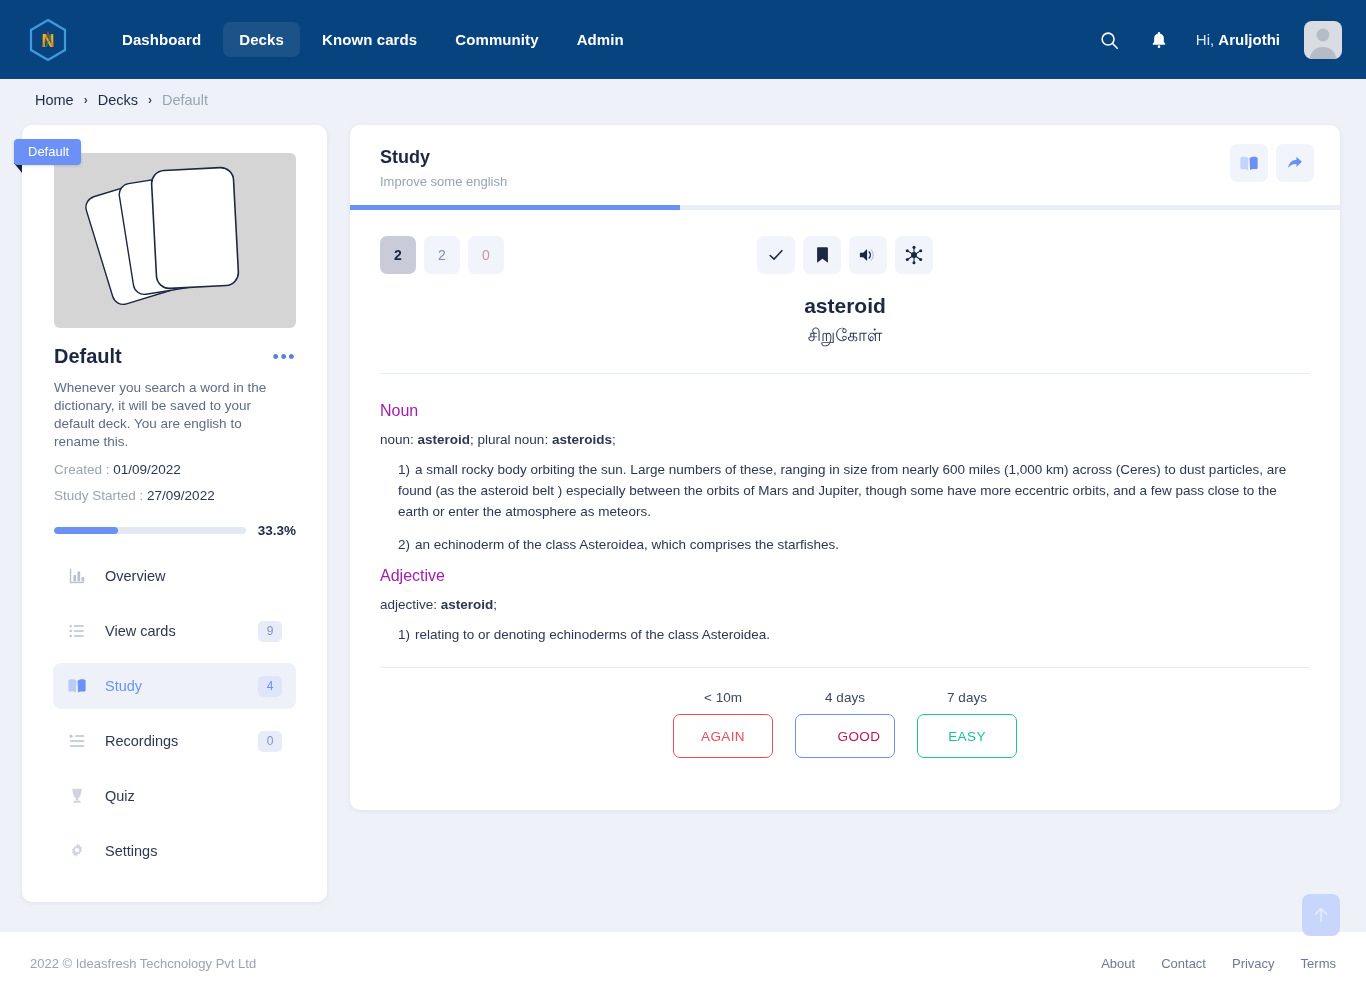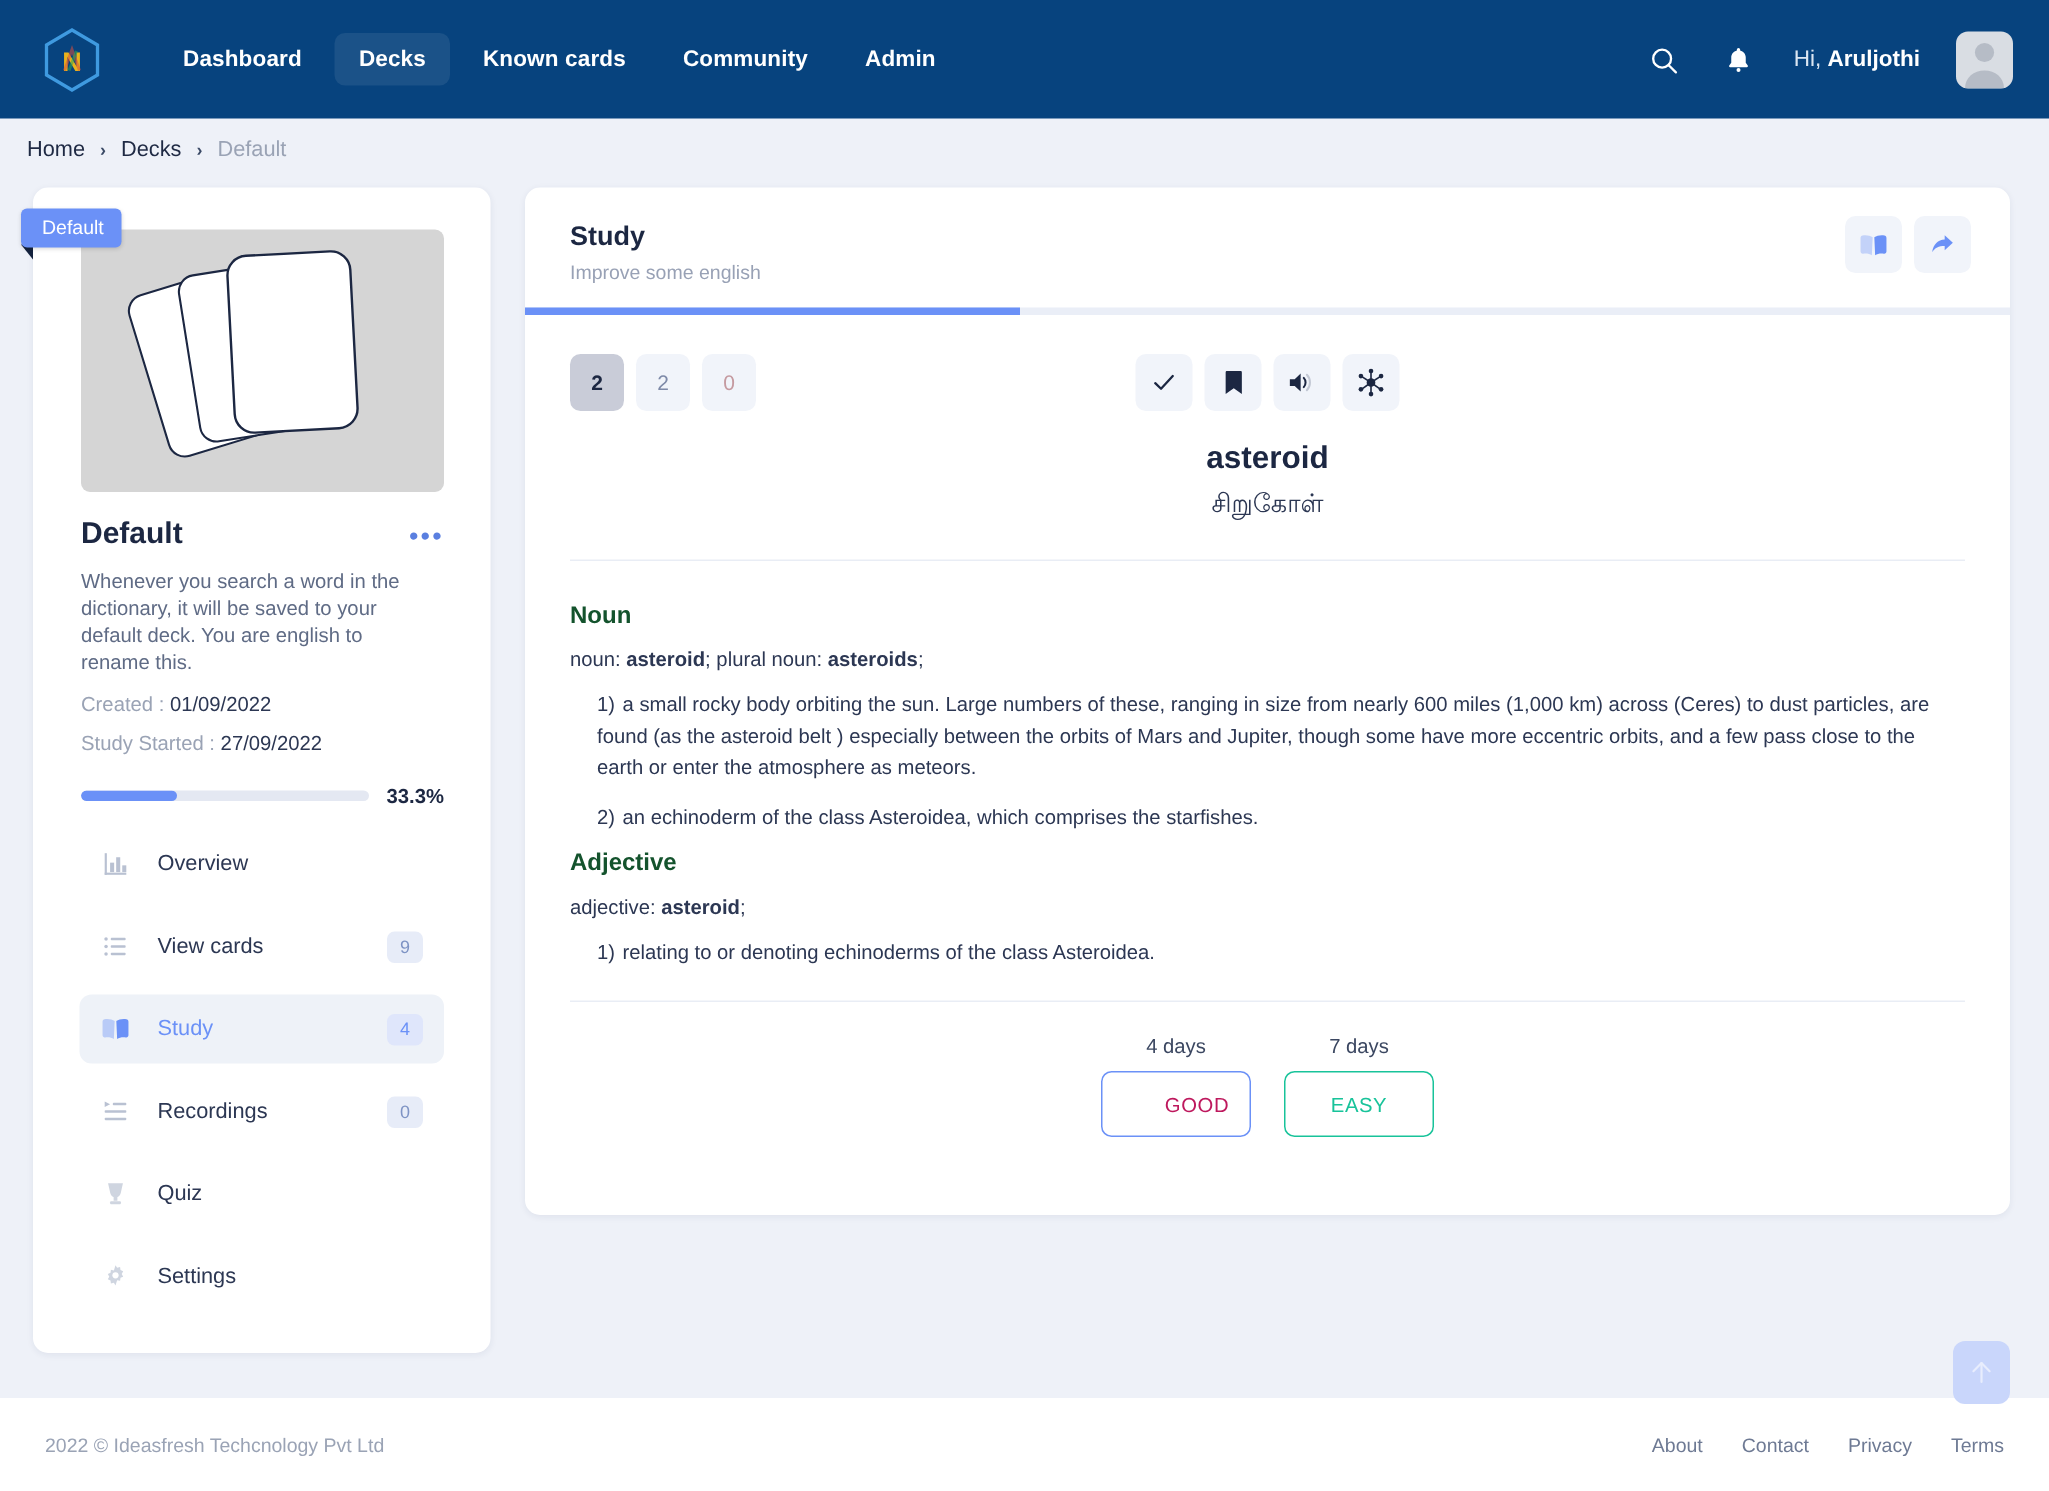--- a/index.html
+++ b/index.html
@@ -29,21 +29,21 @@
   .greet { color:#dbe6f2; font-size:15px; white-space:nowrap; }
   .greet b { color:#ffffff; font-weight:700; }
   .avatar {
     width:38px; height:38px; border-radius:8px; background:#d9dde3;
     display:flex; align-items:flex-end; justify-content:center; overflow:hidden; cursor:pointer;
   }
 
   
   .breadcrumb {
     position:absolute; top:79px; left:0; width:1366px; height:42px;
-    display:flex; align-items:center; padding-left:18px; gap:10px;
+    display:flex; align-items:center; padding-left:35px; gap:10px;
   }
   .crumb { font-size:14.5px; color:#1f2a44; font-weight:500; cursor:pointer; }
   .crumb.muted { color:#9aa3b5; font-weight:500; cursor:default; }
   .crumb-sep { color:#3b4a66; font-size:12px; font-weight:700; }
 
   
   .left-card {
     position:absolute; top:125px; left:22px; width:305px; height:777px;
     background:#ffffff; border-radius:10px; box-shadow:0 1px 5px rgba(30,45,90,.07);
   }
@@ -130,21 +130,21 @@
 
   .word-block { text-align:center; margin-top:14px; }
   .word-en { font-size:21px; font-weight:700; color:#1c2742; }
   .word-ta { font-size:17px; color:#2c3753; margin-top:8px; }
 
   .divider { height:1px; background:#e9edf5; margin:26px 30px 0 30px; }
 
   .body-area { padding:18px 30px 0 30px; }
   .ref-line { font-size:13.5px; color:#2c3753; margin-bottom:12px; }
   .ref-link { color:#3a63d8; text-decoration:underline; cursor:pointer; }
-  .pos-head { font-size:16px; font-weight:700; color:#14532d; margin:10px 0 12px 0; }
+  .pos-head { font-size:16px; font-weight:400; color:#a21caf; margin:10px 0 12px 0; }
   .pos-line { font-size:13.5px; color:#2c3753; margin-bottom:12px; }
   .pos-line b { font-weight:700; }
   .defn { font-size:13.5px; color:#2c3753; line-height:21px; padding-left:18px; margin-bottom:12px; }
   .defn .num { margin-right:5px; }
 
   .divider2 { height:1px; background:#e9edf5; margin:22px 30px 0 30px; }
 
   .answers { display:flex; justify-content:center; gap:22px; margin-top:22px; }
   .ans-col { display:flex; flex-direction:column; align-items:center; }
   .ans-time { font-size:13.5px; color:#3b4761; margin-bottom:9px; }
@@ -435,20 +435,24 @@
       </div>
       <div class="defn">
         <span class="num">1)</span><span>relating to or denoting echinoderms of the class Asteroidea.</span>
       </div>
     </div>
 
     <div class="divider2"></div>
 
     <div class="answers">
       <div class="ans-col">
+        <div class="ans-time">&lt; 10m</div>
+        <div class="ans-btn ans-again">AGAIN</div>
+      </div>
+      <div class="ans-col">
         <div class="ans-time">4 days</div>
         <div class="ans-btn ans-good">GOOD</div>
       </div>
       <div class="ans-col">
         <div class="ans-time">7 days</div>
         <div class="ans-btn ans-easy">EASY</div>
       </div>
     </div>
   </div>
 

